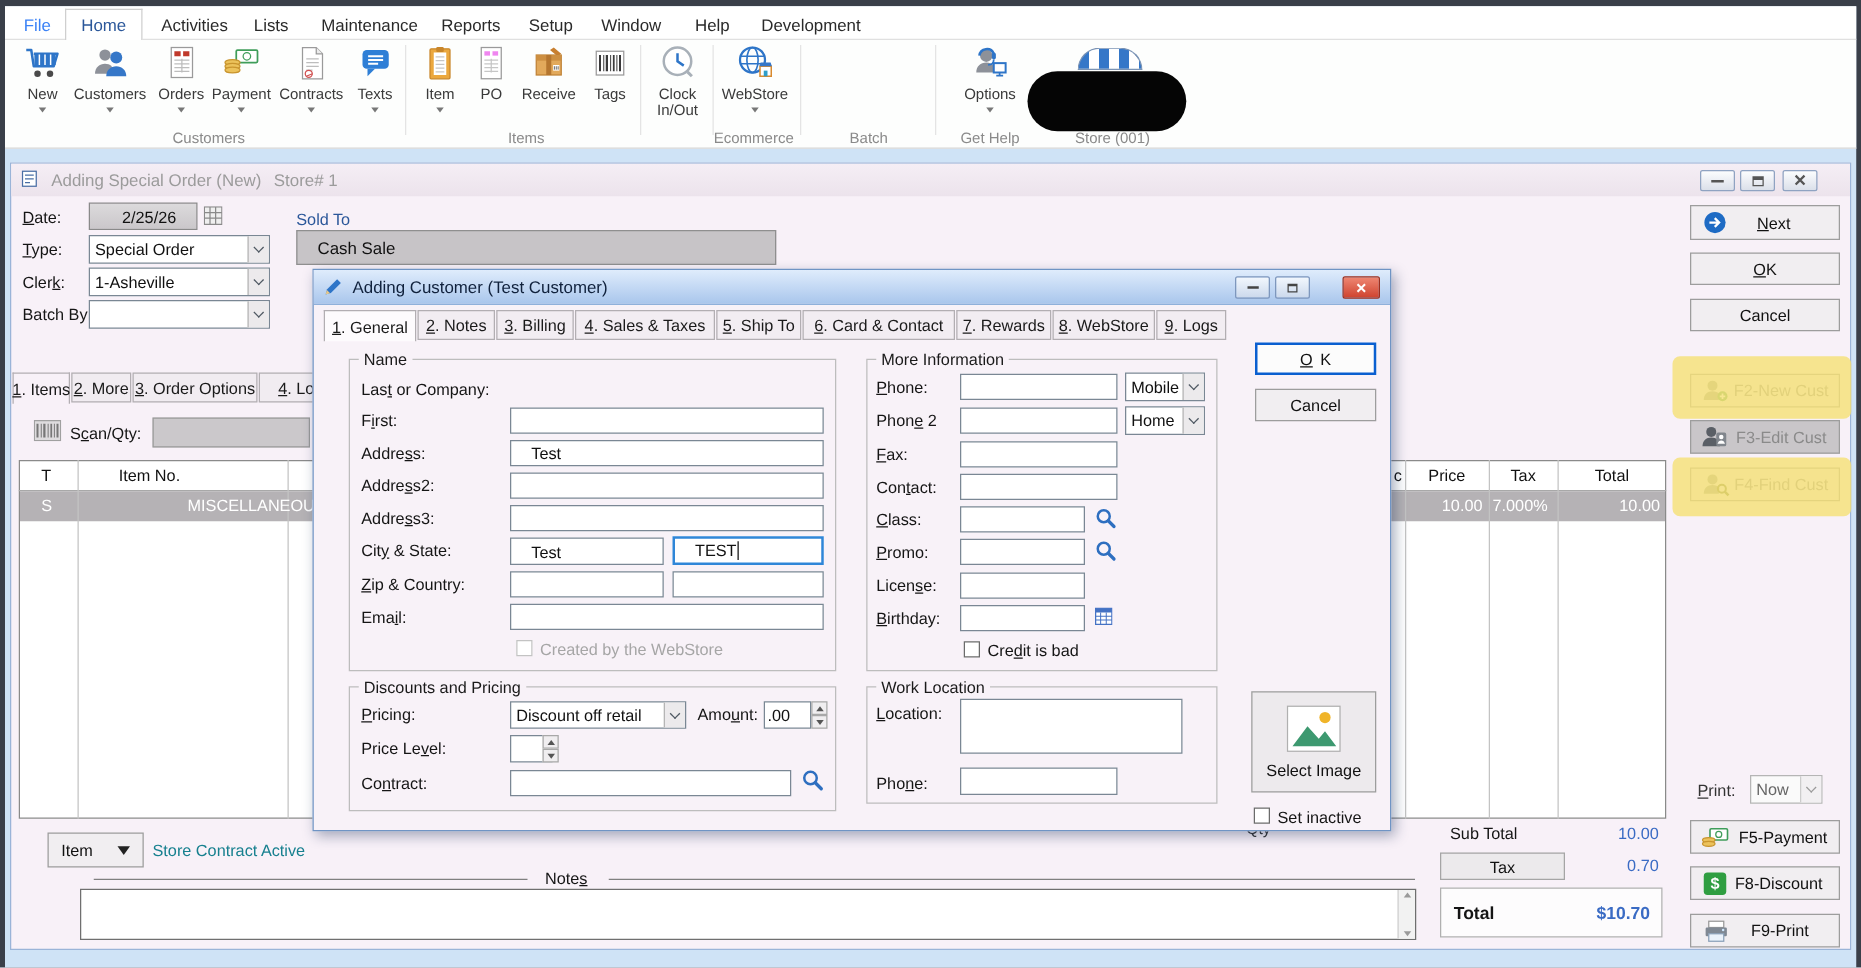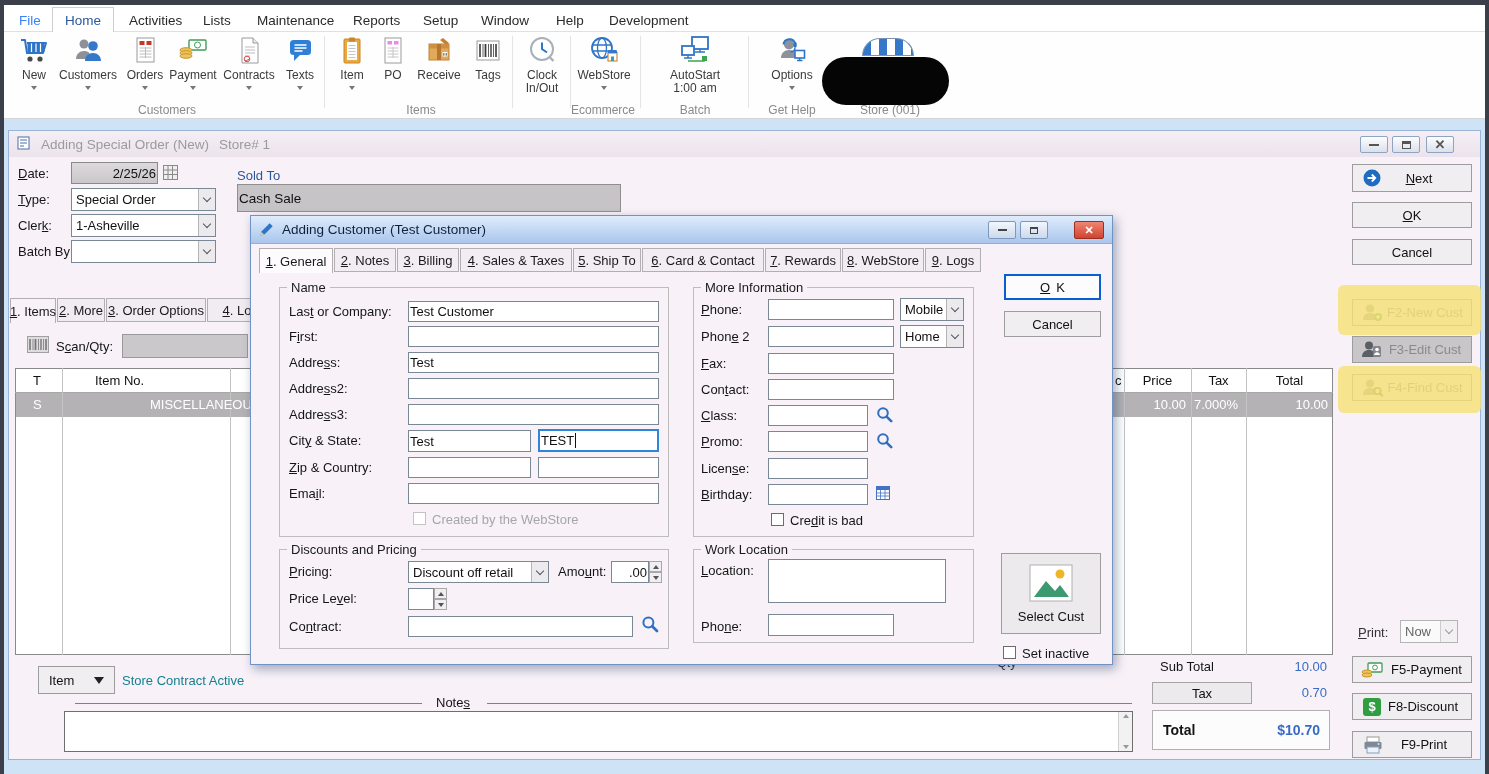--- a/index.html
+++ b/index.html
@@ -20,21 +20,21 @@
 .rcaret{width:0;height:0;border-left:3.5px solid transparent;border-right:3.5px solid transparent;border-top:4px solid #777;margin-top:4px}
 .rgl{position:absolute;top:71px;font-size:12px;color:#8a8a8a;text-align:center;white-space:nowrap}
 .rsep{position:absolute;top:4px;height:72px;width:1px;background:#e4e4e4}
 .blob{position:absolute;background:#050505;border-radius:24px;z-index:12}
 
 .mainwin{position:absolute;left:8px;top:130px;width:1473px;height:630px;background:#f8f1f8;border:1px solid #9ab4d8}
 .mwtitle{position:absolute;left:0;top:0;right:0;height:26px;background:linear-gradient(#f5eef5,#ece3ec);display:flex;align-items:center}
 .mwtitle-text{color:#9b9b9b;font-size:13.5px;margin-left:10px;white-space:nowrap}
 .winbtn{position:absolute;top:5px;width:28px;height:17px;background:linear-gradient(#fcfdfe,#dbe0ea);border:1px solid #8fa3c2;border-radius:2px;display:flex;align-items:center;justify-content:center;color:#555;font-size:11px;line-height:1}
 .lbl{position:absolute;font-size:13px;color:#151515;white-space:nowrap}
-.tb{position:absolute;background:#fff;border:1px solid #7a8794;display:flex;align-items:center;padding:0 1px;font-size:13px;color:#111}
+.tb{position:absolute;background:#fff;border:1px solid #7a8794;display:flex;align-items:center;padding:0 16px;font-size:13px;color:#111}
 .combo{position:absolute;background:#fff;border:1px solid #7a8794;display:flex;align-items:center;padding:0 4px;font-size:13px;color:#111}
 .combo-arrow{position:absolute;right:0;top:0;bottom:0;width:17px;background:#eceaec;border-left:1px solid #b5b5b5;display:flex;align-items:center;justify-content:center}
 .chev{width:6px;height:6px;border-right:1.6px solid #4e5862;border-bottom:1.6px solid #4e5862;transform:rotate(45deg);margin-top:-3px}
 .btn{position:absolute;display:flex;align-items:center;justify-content:center;background:#f1eef1;border:1px solid #9d9d9d;font-size:13px;color:#111;gap:6px}
 .btn-default{border:2px solid #0a5fd0;background:#fcfcfc}
 .tab{position:absolute;height:24px;background:#f1ecf1;border:1px solid #b2aeb2;display:flex;align-items:center;justify-content:center;font-size:13px;padding:0 6px;white-space:nowrap}
 .tab-active{background:#f8f1f8;height:25px;border-bottom:none;z-index:2}
 .dtab{background:#f2edf2}
 .dtab-active{background:#fdfbfd}
 .vline{position:absolute;width:1px;background:#c3c3c3}
@@ -225,31 +225,20 @@
             <rect x="20" y="18" width="9" height="8" fill="#fff" stroke="#d88a2e" stroke-width="1.2"></rect>
             <path d="M19.5 18h10l-1-3h-8z" fill="#3577c8"></path>
             <rect x="23" y="21.5" width="3" height="4.5" fill="#2e9ec8"></rect>
           </svg></span>
       <span class="rlab">WebStore</span>
       <span class="rcaret"></span>
     </div>
 
     <div class="rsep" style="left:636px"></div>
 
-    <div class="ricon" style="left:646px;width:90px">
-      <span><svg width="34" height="30" viewBox="0 0 34 30">
-            <rect x="14" y="2" width="16" height="12" fill="#fff" stroke="#2e75c8" stroke-width="1.8"></rect>
-            <path d="M22 14v3M17 17h10" stroke="#2e75c8" stroke-width="1.4" fill="none"></path>
-            <rect x="4" y="11" width="12" height="9" fill="#fff" stroke="#2e75c8" stroke-width="1.8"></rect>
-            <path d="M10 20v3M6 23h8" stroke="#2e75c8" stroke-width="1.4" fill="none"></path>
-            <path d="M10 26h16v-5" stroke="#3fa354" stroke-width="1.6" fill="none"></path>
-            <rect x="24" y="21" width="5" height="5" fill="#3fa354"></rect>
-          </svg></span>
-      <span class="rlab"><span>AutoStart</span><br><span>1:00 am</span></span>
-    </div>
 
     <div class="rsep" style="left:744px"></div>
 
     <div class="ricon" style="left:756px;width:64px">
       <span><svg width="32" height="30" viewBox="0 0 32 30">
             <circle cx="13" cy="9.5" r="5" fill="#8d9199"></circle>
             <path d="M5 23c0-5 3.5-8 8-8 2.7 0 5 1 6.4 2.7L19 23z" fill="#8d9199"></path>
             <path d="M7.5 9.5a6 6 0 0 1 11.5-1.5" stroke="#2e75c8" stroke-width="2" fill="none"></path>
             <rect x="17.5" y="7" width="3.2" height="5.5" rx="1.6" fill="#2e75c8"></rect>
             <path d="M19 12.5c0 3-2.2 4.3-4.5 4.3" stroke="#2e75c8" stroke-width="1.4" fill="none"></path>
@@ -509,21 +498,20 @@
     <div class="tab dtab" style="left:209px;top:32px;width:112px"><u>4</u>. Sales &amp; Taxes</div>
     <div class="tab dtab" style="left:322px;top:32px;width:68px"><u>5</u>. Ship To</div>
     <div class="tab dtab" style="left:391px;top:32px;width:122px"><u>6</u>. Card &amp; Contact</div>
     <div class="tab dtab" style="left:514px;top:32px;width:76px"><u>7</u>. Rewards</div>
     <div class="tab dtab" style="left:591px;top:32px;width:82px"><u>8</u>. WebStore</div>
     <div class="tab dtab" style="left:674px;top:32px;width:56px"><u>9</u>. Logs</div>
 
     <div class="gb" style="left:28px;top:71px;width:390px;height:250px"></div>
     <span class="gb-legend" style="left:36px;top:64px">Name</span>
     <span class="lbl" style="left:38px;top:88px">Las<u>t</u> or Company:</span>
-    <div class="tb" style="left:157px;top:85px;width:251px;height:21px">Test Customer</div>
     <span class="lbl" style="left:38px;top:113px">F<u>i</u>rst:</span>
     <div class="tb" style="left:157px;top:110px;width:251px;height:21px"></div>
     <span class="lbl" style="left:38px;top:139px">Addre<u>s</u>s:</span>
     <div class="tb" style="left:157px;top:136px;width:251px;height:21px">Test</div>
     <span class="lbl" style="left:38px;top:165px">Addre<u>s</u>s2:</span>
     <div class="tb" style="left:157px;top:162px;width:251px;height:21px"></div>
     <span class="lbl" style="left:38px;top:191px">Addre<u>s</u>s3:</span>
     <div class="tb" style="left:157px;top:188px;width:251px;height:21px"></div>
     <span class="lbl" style="left:38px;top:217px">Cit<u>y</u> &amp; State:</span>
     <div class="tb" style="left:157px;top:214px;width:123px;height:22px">Test</div>
@@ -630,19 +618,19 @@
     <div class="tb" style="left:517px;top:343px;width:178px;height:44px;align-items:flex-start"></div>
     <span class="lbl" style="left:450px;top:403px">Pho<u>n</u>e:</span>
     <div class="tb" style="left:517px;top:398px;width:126px;height:22px"></div>
 
     <div class="btn" style="left:750px;top:337px;width:100px;height:81px;flex-direction:column;background:#edeaed;gap:4px">
       <span><svg width="44" height="38" viewBox="0 0 44 38">
             <rect x="1" y="1" width="42" height="36" fill="#fff" stroke="#b0b0b0"></rect>
             <circle cx="31" cy="10" r="4.5" fill="#f0b429"></circle>
             <path d="M5 33L17 17l9 10 5-6 9 12z" fill="#3d9970"></path>
           </svg></span>
-      <span>Select Cust</span>
+      <span>Select Image</span>
     </div>
     <span class="cb" style="left:752px;top:430px"></span>
     <span class="lbl" style="left:771px;top:430px">Set inactive</span>
   </div>
 
 </div>
 
 </body></html>

